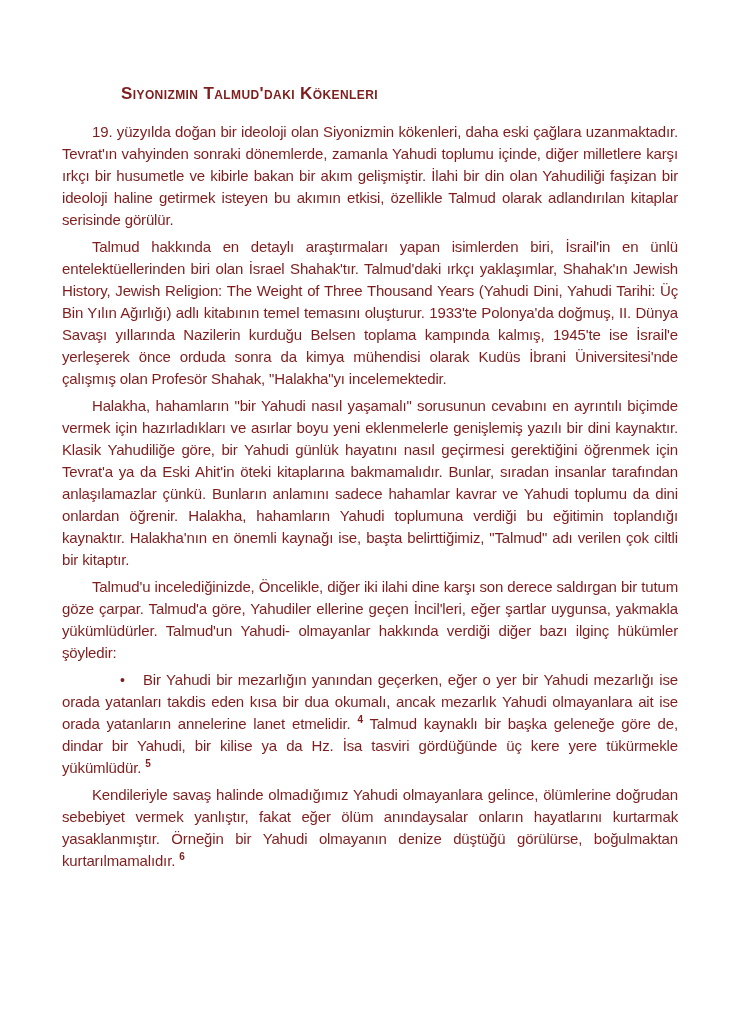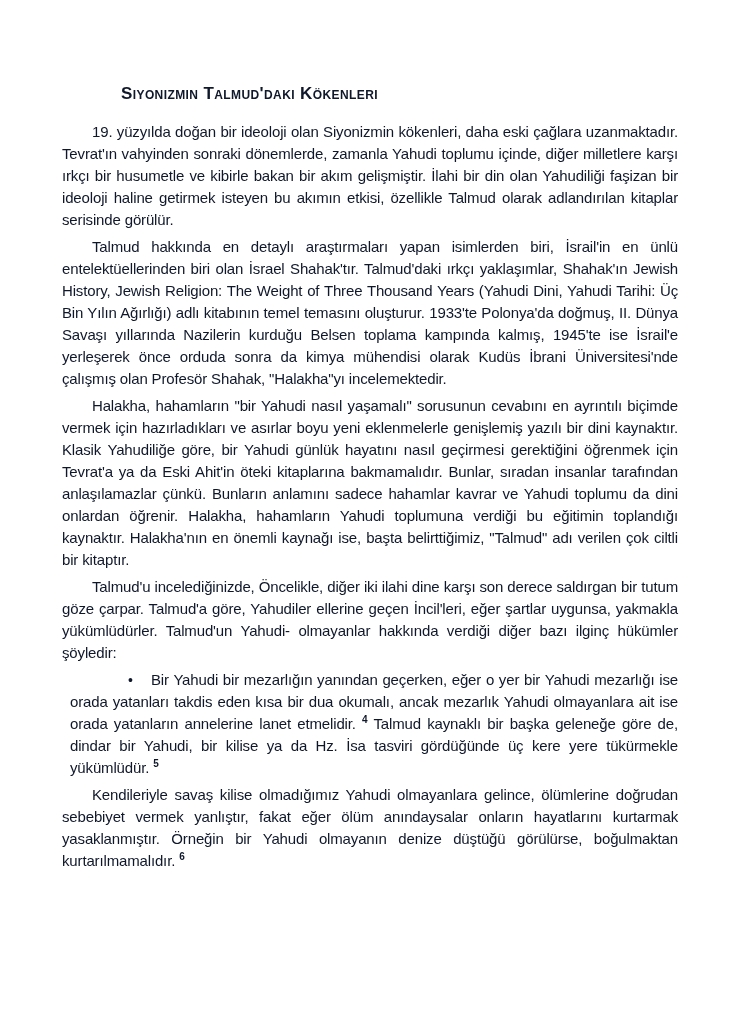--- a/index.html
+++ b/index.html
@@ -4,21 +4,21 @@
 <style>
   * { margin: 0; padding: 0; box-sizing: border-box; }
   html, body { background: #ffffff; }
   .page {
     position: relative;
     width: 748px;
     height: 1024px;
     background: #ffffff;
     overflow: hidden;
     font-family: "Liberation Sans", sans-serif;
-    color: #0f172a;
+    color: #7f1d1d;
   }
   .content {
     position: absolute;
     top: 84px;
     left: 62px;
     width: 616px;
   }
   .doc-title {
     font-size: 17px;
     font-weight: bold;
@@ -29,21 +29,21 @@
     line-height: 20px;
   }
   .para {
     font-size: 15px;
     line-height: 22px;
     letter-spacing: -0.15px;
     text-align: justify;
     margin-bottom: 5px;
   }
   .body-indent { text-indent: 30px; }
-  .bullet-indent { text-indent: 58px; margin-left: 8px; }
+  .bullet-indent { text-indent: 58px; }
   .bullet-marker {
     display: inline-block;
     width: 23px;
     text-indent: 0;
     font-size: 14px;
   }
   sup.fn {
     font-weight: bold;
     font-size: 10px;
     line-height: 0;
@@ -68,18 +68,18 @@
 
     <p class="para bullet-indent">
       <span class="bullet-marker">•</span><span>Bir Yahudi bir mezarlığın yanından geçerken, eğer o yer bir Yahudi mezarlığı ise orada yatanları takdis eden kısa bir dua okumalı, ancak mezarlık Yahudi olmayanlara ait ise orada yatanların annelerine lanet etmelidir.</span>
       <sup class="fn">4</sup>
       <span>Talmud kaynaklı bir başka geleneğe göre de, dindar bir Yahudi, bir kilise ya da Hz. İsa tasviri gördüğünde üç kere yere tükürmekle yükümlüdür.</span>
       <sup class="fn">5</sup>
     </p>
 
 
     <p class="para body-indent">
-      <span>Kendileriyle savaş kilise olmadığımız Yahudi olmayanlara gelince, ölümlerine doğrudan sebebiyet vermek yanlıştır, fakat eğer ölüm anındaysalar onların hayatlarını kurtarmak yasaklanmıştır. Örneğin bir Yahudi olmayanın denize düştüğü görülürse, boğulmaktan kurtarılmamalıdır.</span>
+      <span>Kendileriyle savaş halinde olmadığımız Yahudi olmayanlara gelince, ölümlerine doğrudan sebebiyet vermek yanlıştır, fakat eğer ölüm anındaysalar onların hayatlarını kurtarmak yasaklanmıştır. Örneğin bir Yahudi olmayanın denize düştüğü görülürse, boğulmaktan kurtarılmamalıdır.</span>
       <sup class="fn">6</sup>
     </p>
 
   </div>
 </div>
 
 </body></html>

